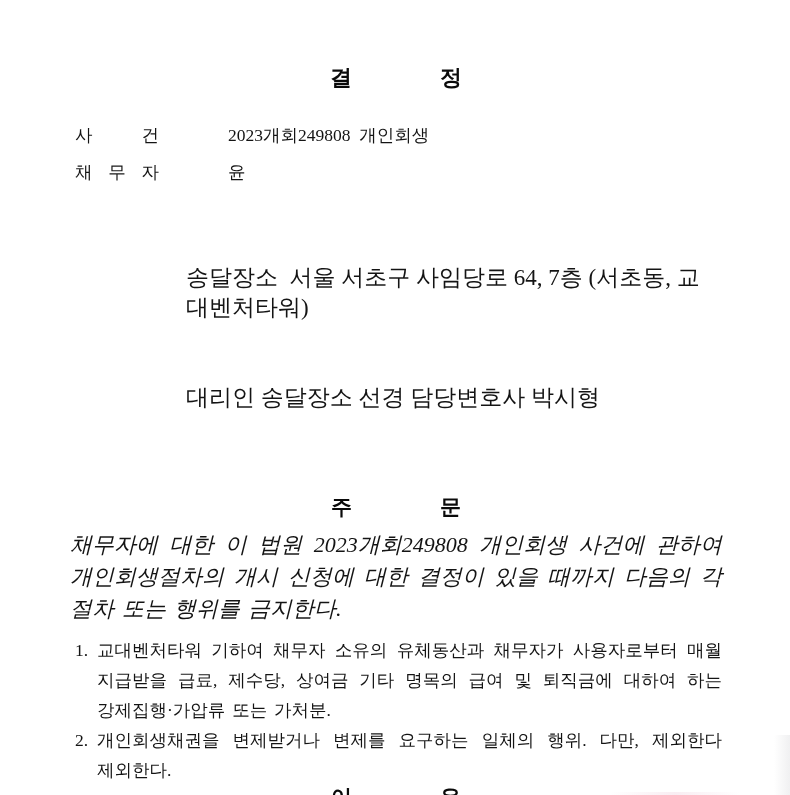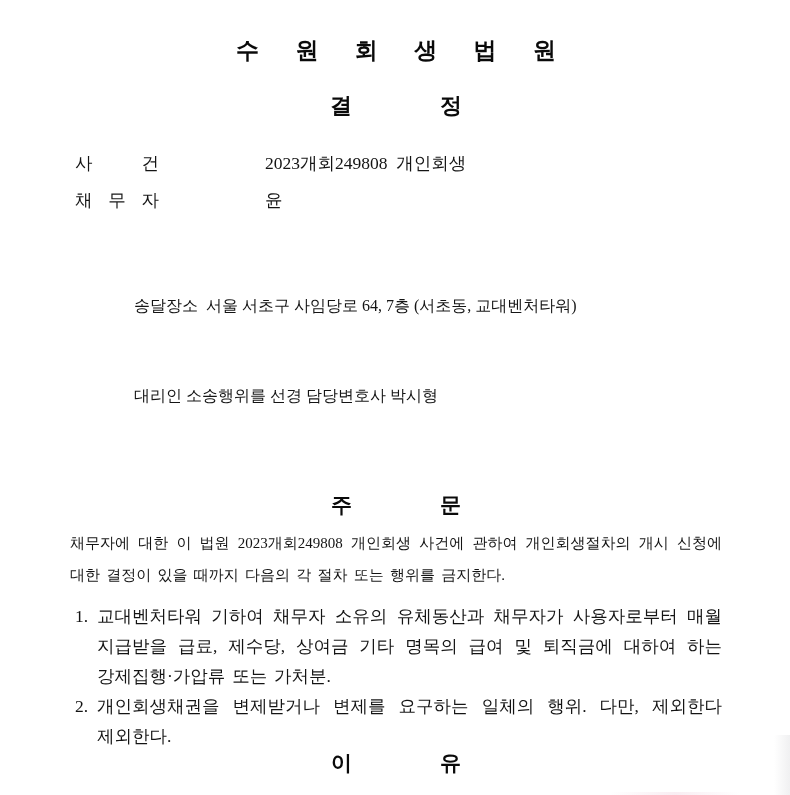--- a/index.html
+++ b/index.html
@@ -62,41 +62,42 @@
   }
   .case-row + .case-row { margin-top: 15px; }
   .case-label {
     display: flex;
     justify-content: space-between;
     width: 84px;
     margin-left: 5px;
     flex: none;
   }
   .case-value {
-    margin-left: 106px;
+    margin-left: 69px;
     white-space: pre-wrap;
   }
 
   
   .details {
     margin-top: 20px;
-    margin-left: 64px;
-    font-size: 16px;
+    margin-left: 116px;
+    font-size: 23px;
     line-height: 30px;
     white-space: pre-wrap;
   }
 
   
   .para {
-    font-size: 15px;
+    font-size: 22px;
     line-height: 32px;
     text-align: justify;
     text-align-last: left;
     word-break: keep-all;
     word-spacing: 2.5px;
+    font-style: italic;
   }
   .jumun-heading { margin-top: 22px; }
   .jumun-para { margin-top: 10px; }
 
   
   .order-list { margin-top: 10px; margin-left: 5px; }
   .order-item {
     display: flex;
     font-size: 17.5px;
     line-height: 30px;
@@ -134,21 +135,20 @@
     height: 3px;
     background: linear-gradient(to right, rgba(235,200,215,0.0), rgba(230,185,205,0.25), rgba(235,210,220,0.0));
     pointer-events: none;
   }
 </style>
 </head>
 <body>
 
 <div class="page">
 
-  <div class="court-title">수 원 회 생 법 원</div>
 
   <div class="spread-heading decision-title">
     <span>결</span>
     <span>정</span>
   </div>
 
   <div class="case-section">
 
     <div class="case-row">
       <span class="case-label">
@@ -162,21 +162,21 @@
       <span class="case-label">
         <span>채</span>
         <span>무</span>
         <span>자</span>
       </span>
       <span class="case-value">윤</span>
     </div>
 
     <div class="details">
       <div>송달장소  서울 서초구 사임당로 64, 7층 (서초동, 교대벤처타워)</div>
-      <div>대리인 소송행위를 선경 담당변호사 박시형</div>
+      <div>대리인 송달장소 선경 담당변호사 박시형</div>
     </div>
 
   </div>
 
   <div class="spread-heading section-heading jumun-heading">
     <span>주</span>
     <span>문</span>
   </div>
 
   <div class="para jumun-para">채무자에 대한 이 법원 2023개회249808 개인회생 사건에 관하여 개인회생절차의 개시 신청에 대한 결정이 있을 때까지 다음의 각 절차 또는 행위를 금지한다.</div>

